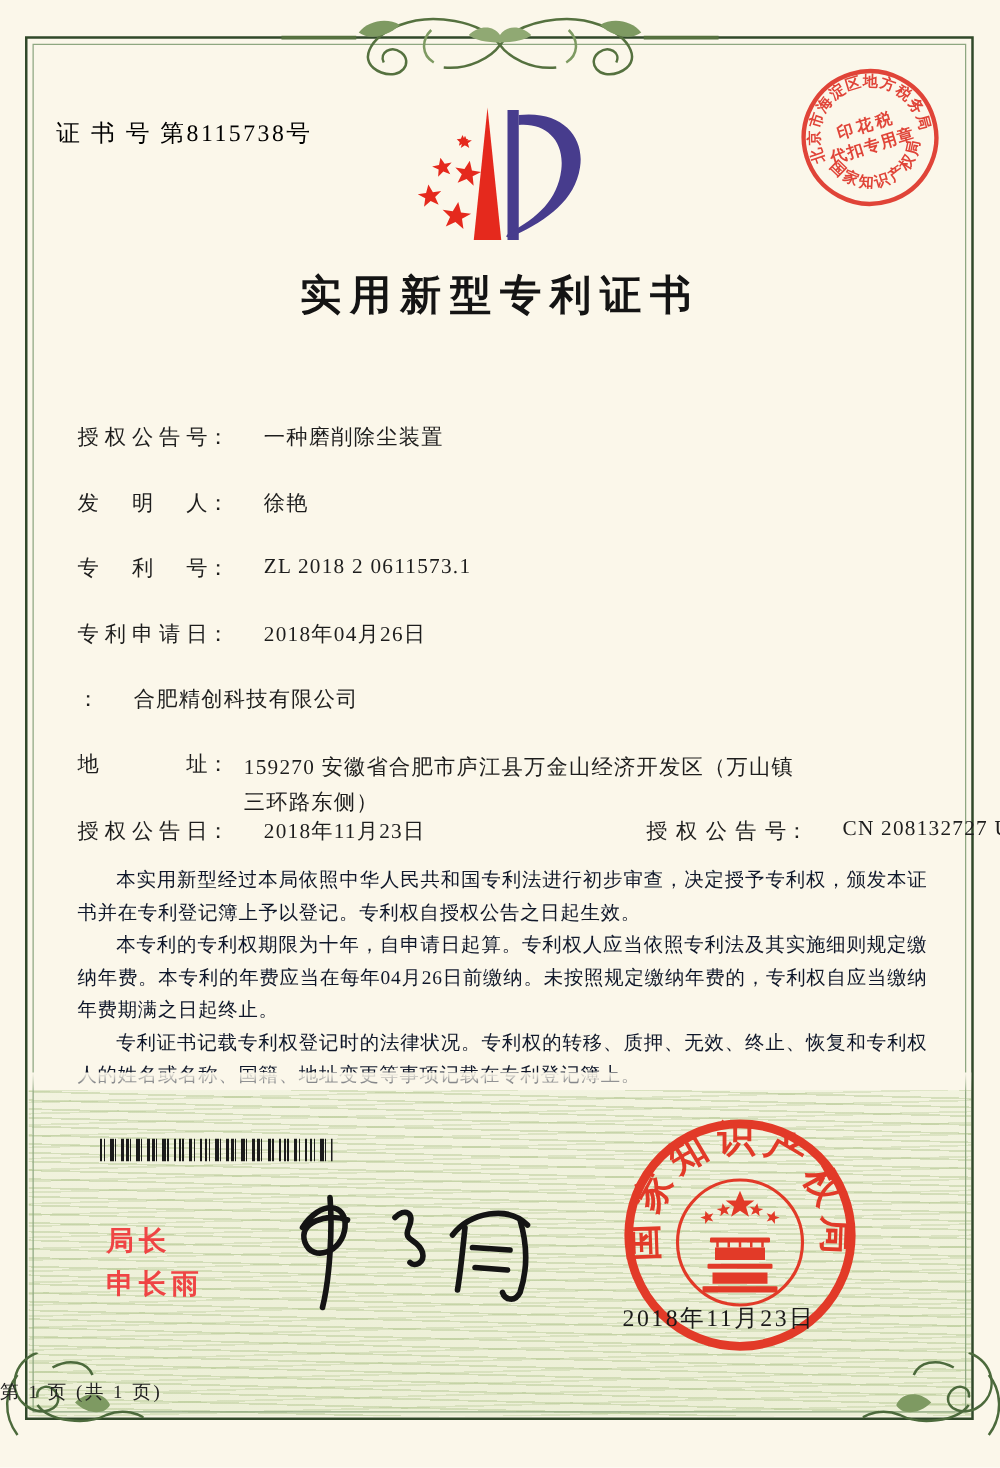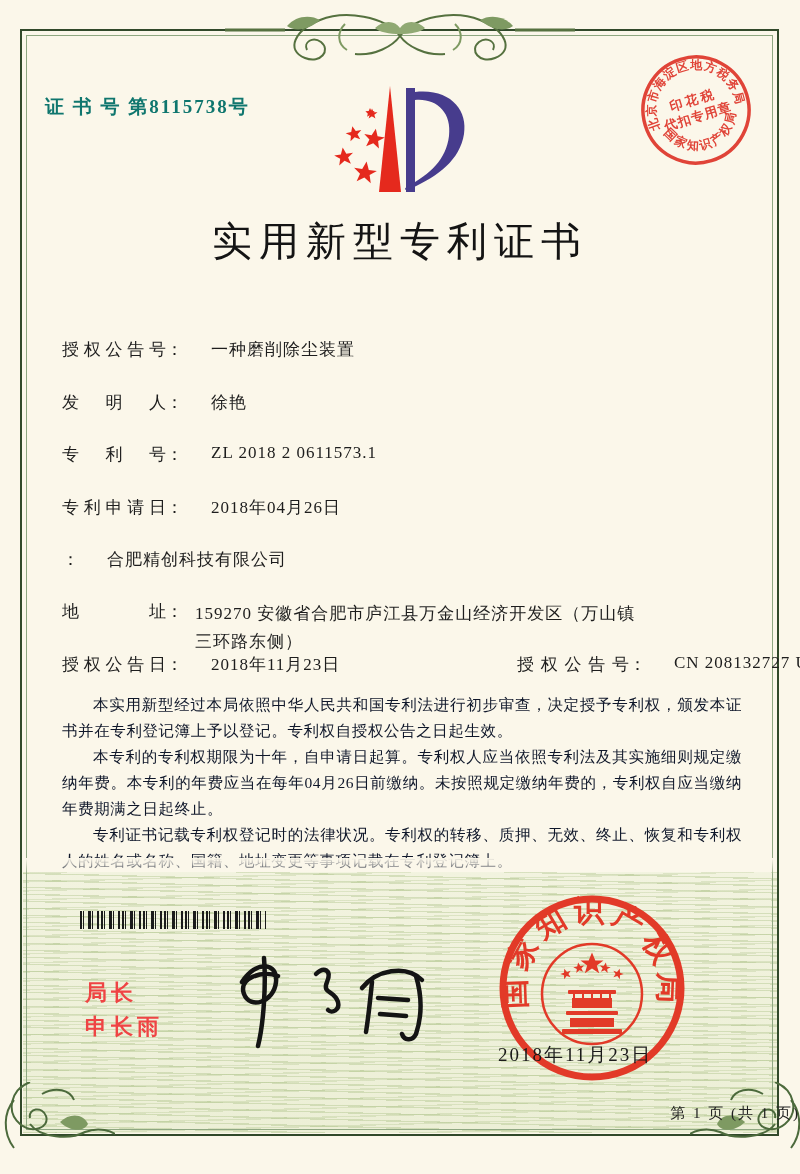--- a/index.html
+++ b/index.html
@@ -27,25 +27,25 @@
   .frame-outer{
     position:absolute;left:20px;top:29px;width:755px;height:1103px;
     border:2px solid #31492a;
   }
   .frame-inner{
     position:absolute;left:26px;top:35px;width:745px;height:1093px;
     border:1px solid #8ea781;
   }
   .cert-no{
     position:absolute;left:45px;top:94px;
-    font-size:19px;letter-spacing:2px;color:#0f766e;font-weight:bold;
+    font-size:19px;letter-spacing:2px;color:#000000;
   }
   .title{
     position:absolute;left:0;top:214px;width:100%;
-    text-align:center;font-size:40px;font-weight:400;
+    text-align:center;font-size:33px;font-weight:700;
     letter-spacing:7px;color:#141414;
   }
   .field-row{
     position:absolute;left:62px;
     font-size:17px;color:#1d1d1d;
     display:flex;align-items:flex-start;
   }
   .lab{
     display:inline-block;width:104px;
     text-align:justify;text-align-last:justify;
@@ -82,21 +82,21 @@
     position:absolute;left:498px;top:1042px;z-index:5;
     font-size:19px;letter-spacing:2px;color:#1a1a1a;
   }
   .tax-stamp{position:absolute;left:618px;top:32px;transform:rotate(-17deg);z-index:3;}
   .logo-svg{position:absolute;left:328px;top:84px;}
   .ornament-top{position:absolute;left:225px;top:6px;z-index:2;}
   .corner-bl{position:absolute;left:0px;top:1082px;z-index:2;}
   .corner-br{position:absolute;left:690px;top:1082px;transform:scaleX(-1);z-index:2;}
   .footer{
     position:absolute;left:0;top:1104px;width:100%;z-index:3;
-    text-align:right;font-size:15px;letter-spacing:2px;color:#222;
+    text-align:left;font-size:15px;letter-spacing:2px;color:#222;
   }
 </style>
 </head>
 <body>
 
 <div class="page">
 
   <div class="green-band"></div>
   <div class="band-fade"></div>
   <div class="frame-outer"></div>

